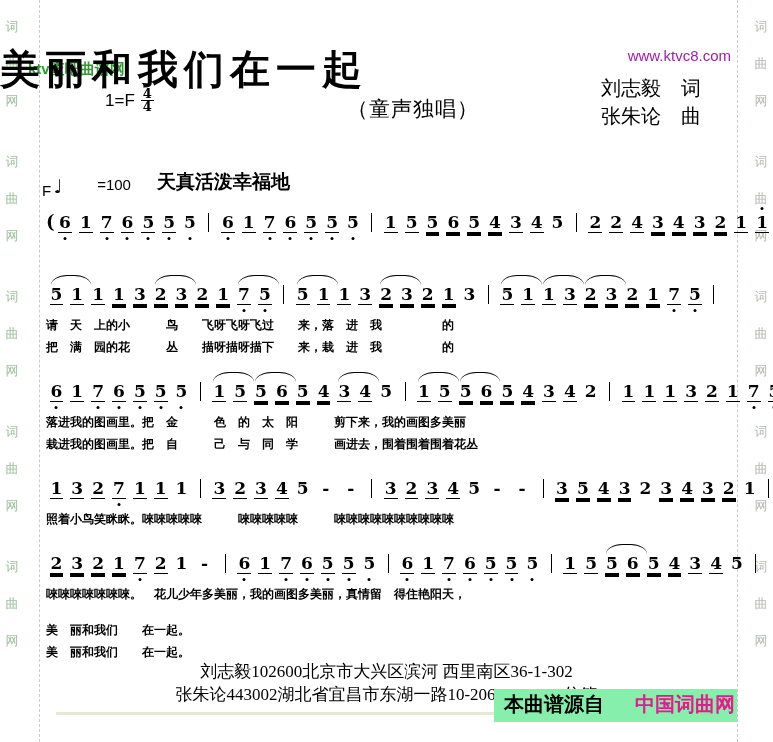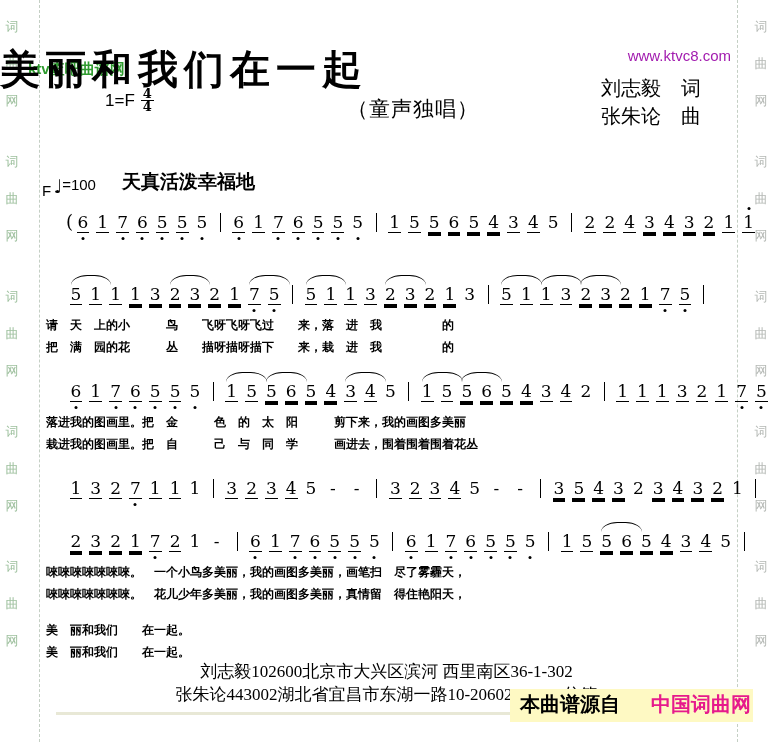--- a/index.html
+++ b/index.html
@@ -24,44 +24,44 @@
   .subtitle{position:absolute;left:16px;right:0;top:95px;text-align:center;font-size:21px;letter-spacing:1px;margin-left:37px;}
   .keytime{position:absolute;left:88px;top:88px;display:flex;align-items:center;font-size:17px;font-family:"Liberation Sans",sans-serif;margin-left:17px;}
   .frac{display:inline-flex;flex-direction:column;align-items:center;margin-left:6px;font-weight:bold;font-size:13px;line-height:12px;font-family:"DejaVu Serif",serif;}
   .frac .num{border-bottom:1px solid #000;padding:0 2px;}
   .credits{position:absolute;right:72px;top:74px;font-size:20px;line-height:28px;text-align:left;}
 
   
   .tempo{position:absolute;left:42px;top:170px;display:flex;align-items:flex-end;}
   .tempo .chord{font-size:15px;font-family:"Liberation Sans",sans-serif;margin-right:2px;position:relative;top:3px;}
   .tempo .qnote{font-size:19px;font-family:"DejaVu Sans",sans-serif;position:relative;top:1px;}
-  .tempo .bpm{font-size:15px;font-family:"Liberation Sans",sans-serif;position:relative;top:-3px;}
+  .tempo .bpm{font-size:15px;font-family:"Liberation Sans",sans-serif;position:relative;top:-3px;margin-left:35px;}
   .tempo .expr{font-size:19px;margin-left:26px;font-weight:600;position:relative;top:-1px;}
 
   
   .score{position:absolute;left:46px;top:202px;right:28px;}
   .score-line{margin-bottom:14px;}
   .score-line.intro{margin-bottom:34px;}
-  .notation{font-family:"DejaVu Serif",serif;font-weight:normal;font-size:17px;white-space:nowrap;height:30px;padding-top:9px;margin-left:20px;}
+  .notation{font-family:"DejaVu Serif",serif;font-weight:bold;font-size:17px;white-space:nowrap;height:30px;padding-top:9px;}
   .note{position:relative;display:inline-block;margin:0 3.5px;line-height:1.1;padding:0 1px;}
   .u1{border-bottom:1.6px solid #000;}
   .u2{border-bottom:1.6px solid #000;box-shadow:0 3px 0 0 #000;}
   .db::after{content:"";position:absolute;left:50%;transform:translateX(-50%);bottom:-8px;width:3px;height:3px;background:#000;border-radius:50%;}
   .da::before{content:"";position:absolute;left:50%;transform:translateX(-50%);top:-6px;width:3px;height:3px;background:#000;border-radius:50%;}
   .slur{position:absolute;left:1px;top:-10px;width:2.4em;height:9px;border-top:1.5px solid #000;border-radius:60%/150% 150% 0 0;}
   .bar{display:inline-block;width:1px;background:#000;height:19px;vertical-align:-4px;margin:0 8px;}
   .endbar{display:inline-block;height:19px;vertical-align:-4px;margin-left:12px;width:3px;border-left:1.5px solid #000;border-right:5px solid #000;}
   .paren{font-size:18px;letter-spacing:0;}
   .dash{display:inline-block;margin:0 9px;}
   .lyric{font-size:12px;line-height:22px;white-space:nowrap;font-weight:700;}
 
   
   .addresses{position:absolute;left:40px;right:40px;top:660px;text-align:center;font-size:17px;line-height:23px;}
   .bottom-rule{position:absolute;left:56px;right:38px;top:712px;height:3px;background:#e8e8d6;}
-  .watermark{position:absolute;right:20px;top:689px;background:#fef9c3;padding:2px 2px 4px 10px;font-size:20px;font-weight:bold;white-space:nowrap;}
+  .watermark{position:absolute;right:36px;top:689px;background:#86efac;padding:2px 2px 4px 10px;font-size:20px;font-weight:bold;white-space:nowrap;}
   .watermark .site{color:#e61a8c;margin-left:26px;}
 </style>
 </head>
 <body>
 
 <div class="side-col left-col">
     <div class="grp">
       <span>词</span>
       <span>曲</span>
       <span>网</span>
@@ -149,24 +149,24 @@
     <div class="lyric">请　天　上的小　　　鸟　　飞呀飞呀飞过　　来，落　进　我　　　　　的</div>
     <div class="lyric">把　满　园的花　　　丛　　描呀描呀描下　　来，栽　进　我　　　　　的</div>
   </div>
   <div class="score-line">
     <div class="notation"><span class="note u1 db">6</span><span class="note u1">1</span><span class="note u1 db">7</span><span class="note u1 db">6</span><span class="note u1 db">5</span><span class="note u1 db">5</span><span class="note db">5</span><span class="bar"></span><span class="note u1">1<i class="slur"></i></span><span class="note u1">5</span><span class="note u2">5<i class="slur"></i></span><span class="note u2">6</span><span class="note u2">5</span><span class="note u2">4</span><span class="note u1">3<i class="slur"></i></span><span class="note u1">4</span><span class="note">5</span><span class="bar"></span><span class="note u1">1<i class="slur"></i></span><span class="note u1">5</span><span class="note u2">5<i class="slur"></i></span><span class="note u2">6</span><span class="note u2">5</span><span class="note u2">4</span><span class="note u1">3</span><span class="note u1">4</span><span class="note">2</span><span class="bar"></span><span class="note u1">1</span><span class="note u1">1</span><span class="note u1">1</span><span class="note u1">3</span><span class="note u1">2</span><span class="note u1">1</span><span class="note u1 db">7</span><span class="note u1 db">5</span></div>
     <div class="lyric">落进我的图画里。把　金　　　色　的　太　阳　　　剪下来，我的画图多美丽</div>
     <div class="lyric">栽进我的图画里。把　自　　　己　与　同　学　　　画进去，围着围着围着花丛</div>
   </div>
   <div class="score-line">
     <div class="notation"><span class="note u1">1</span><span class="note u1">3</span><span class="note u1">2</span><span class="note u1 db">7</span><span class="note u1">1</span><span class="note u1">1</span><span class="note">1</span><span class="bar"></span><span class="note u1">3</span><span class="note u1">2</span><span class="note u1">3</span><span class="note u1">4</span><span class="note">5</span><span class="dash">-</span><span class="dash">-</span><span class="bar"></span><span class="note u1">3</span><span class="note u1">2</span><span class="note u1">3</span><span class="note u1">4</span><span class="note">5</span><span class="dash">-</span><span class="dash">-</span><span class="bar"></span><span class="note u2">3</span><span class="note u2">5</span><span class="note u2">4</span><span class="note u2">3</span><span class="note">2</span><span class="note u2">3</span><span class="note u2">4</span><span class="note u2">3</span><span class="note u2">2</span><span class="note">1</span><span class="bar"></span></div>
+    <div class="lyric">照着小鸟笑眯眯。唻唻唻唻唻　　　唻唻唻唻唻　　　唻唻唻唻唻唻唻唻唻唻</div>
   </div>
   <div class="score-line">
     <div class="notation"><span class="note u2">2</span><span class="note u2">3</span><span class="note u2">2</span><span class="note u2">1</span><span class="note u1 db">7</span><span class="note u1">2</span><span class="note">1</span><span class="dash">-</span><span class="bar"></span><span class="note u1 db">6</span><span class="note u1">1</span><span class="note u1 db">7</span><span class="note u1 db">6</span><span class="note u1 db">5</span><span class="note u1 db">5</span><span class="note db">5</span><span class="bar"></span><span class="note u1 db">6</span><span class="note u1">1</span><span class="note u1 db">7</span><span class="note u1 db">6</span><span class="note u1 db">5</span><span class="note u1 db">5</span><span class="note db">5</span><span class="bar"></span><span class="note u1">1</span><span class="note u1">5</span><span class="note u2">5<i class="slur"></i></span><span class="note u2">6</span><span class="note u2">5</span><span class="note u2">4</span><span class="note u1">3</span><span class="note u1">4</span><span class="note">5</span><span class="bar"></span></div>
-    <div class="lyric">唻唻唻唻唻唻唻。　一个小鸟多美丽，我的画图多美丽，画笔扫　尽了雾霾天，</div>
     <div class="lyric">唻唻唻唻唻唻唻。　花儿少年多美丽，我的画图多美丽，真情留　得住艳阳天，</div>
   </div>
   <div class="score-line">
     <div class="lyric">美　丽和我们　　在一起。</div>
     <div class="lyric">美　丽和我们　　在一起。</div>
   </div>
 </div>
 
 <div class="addresses">
   <div>刘志毅102600北京市大兴区滨河 西里南区36-1-302</div>

